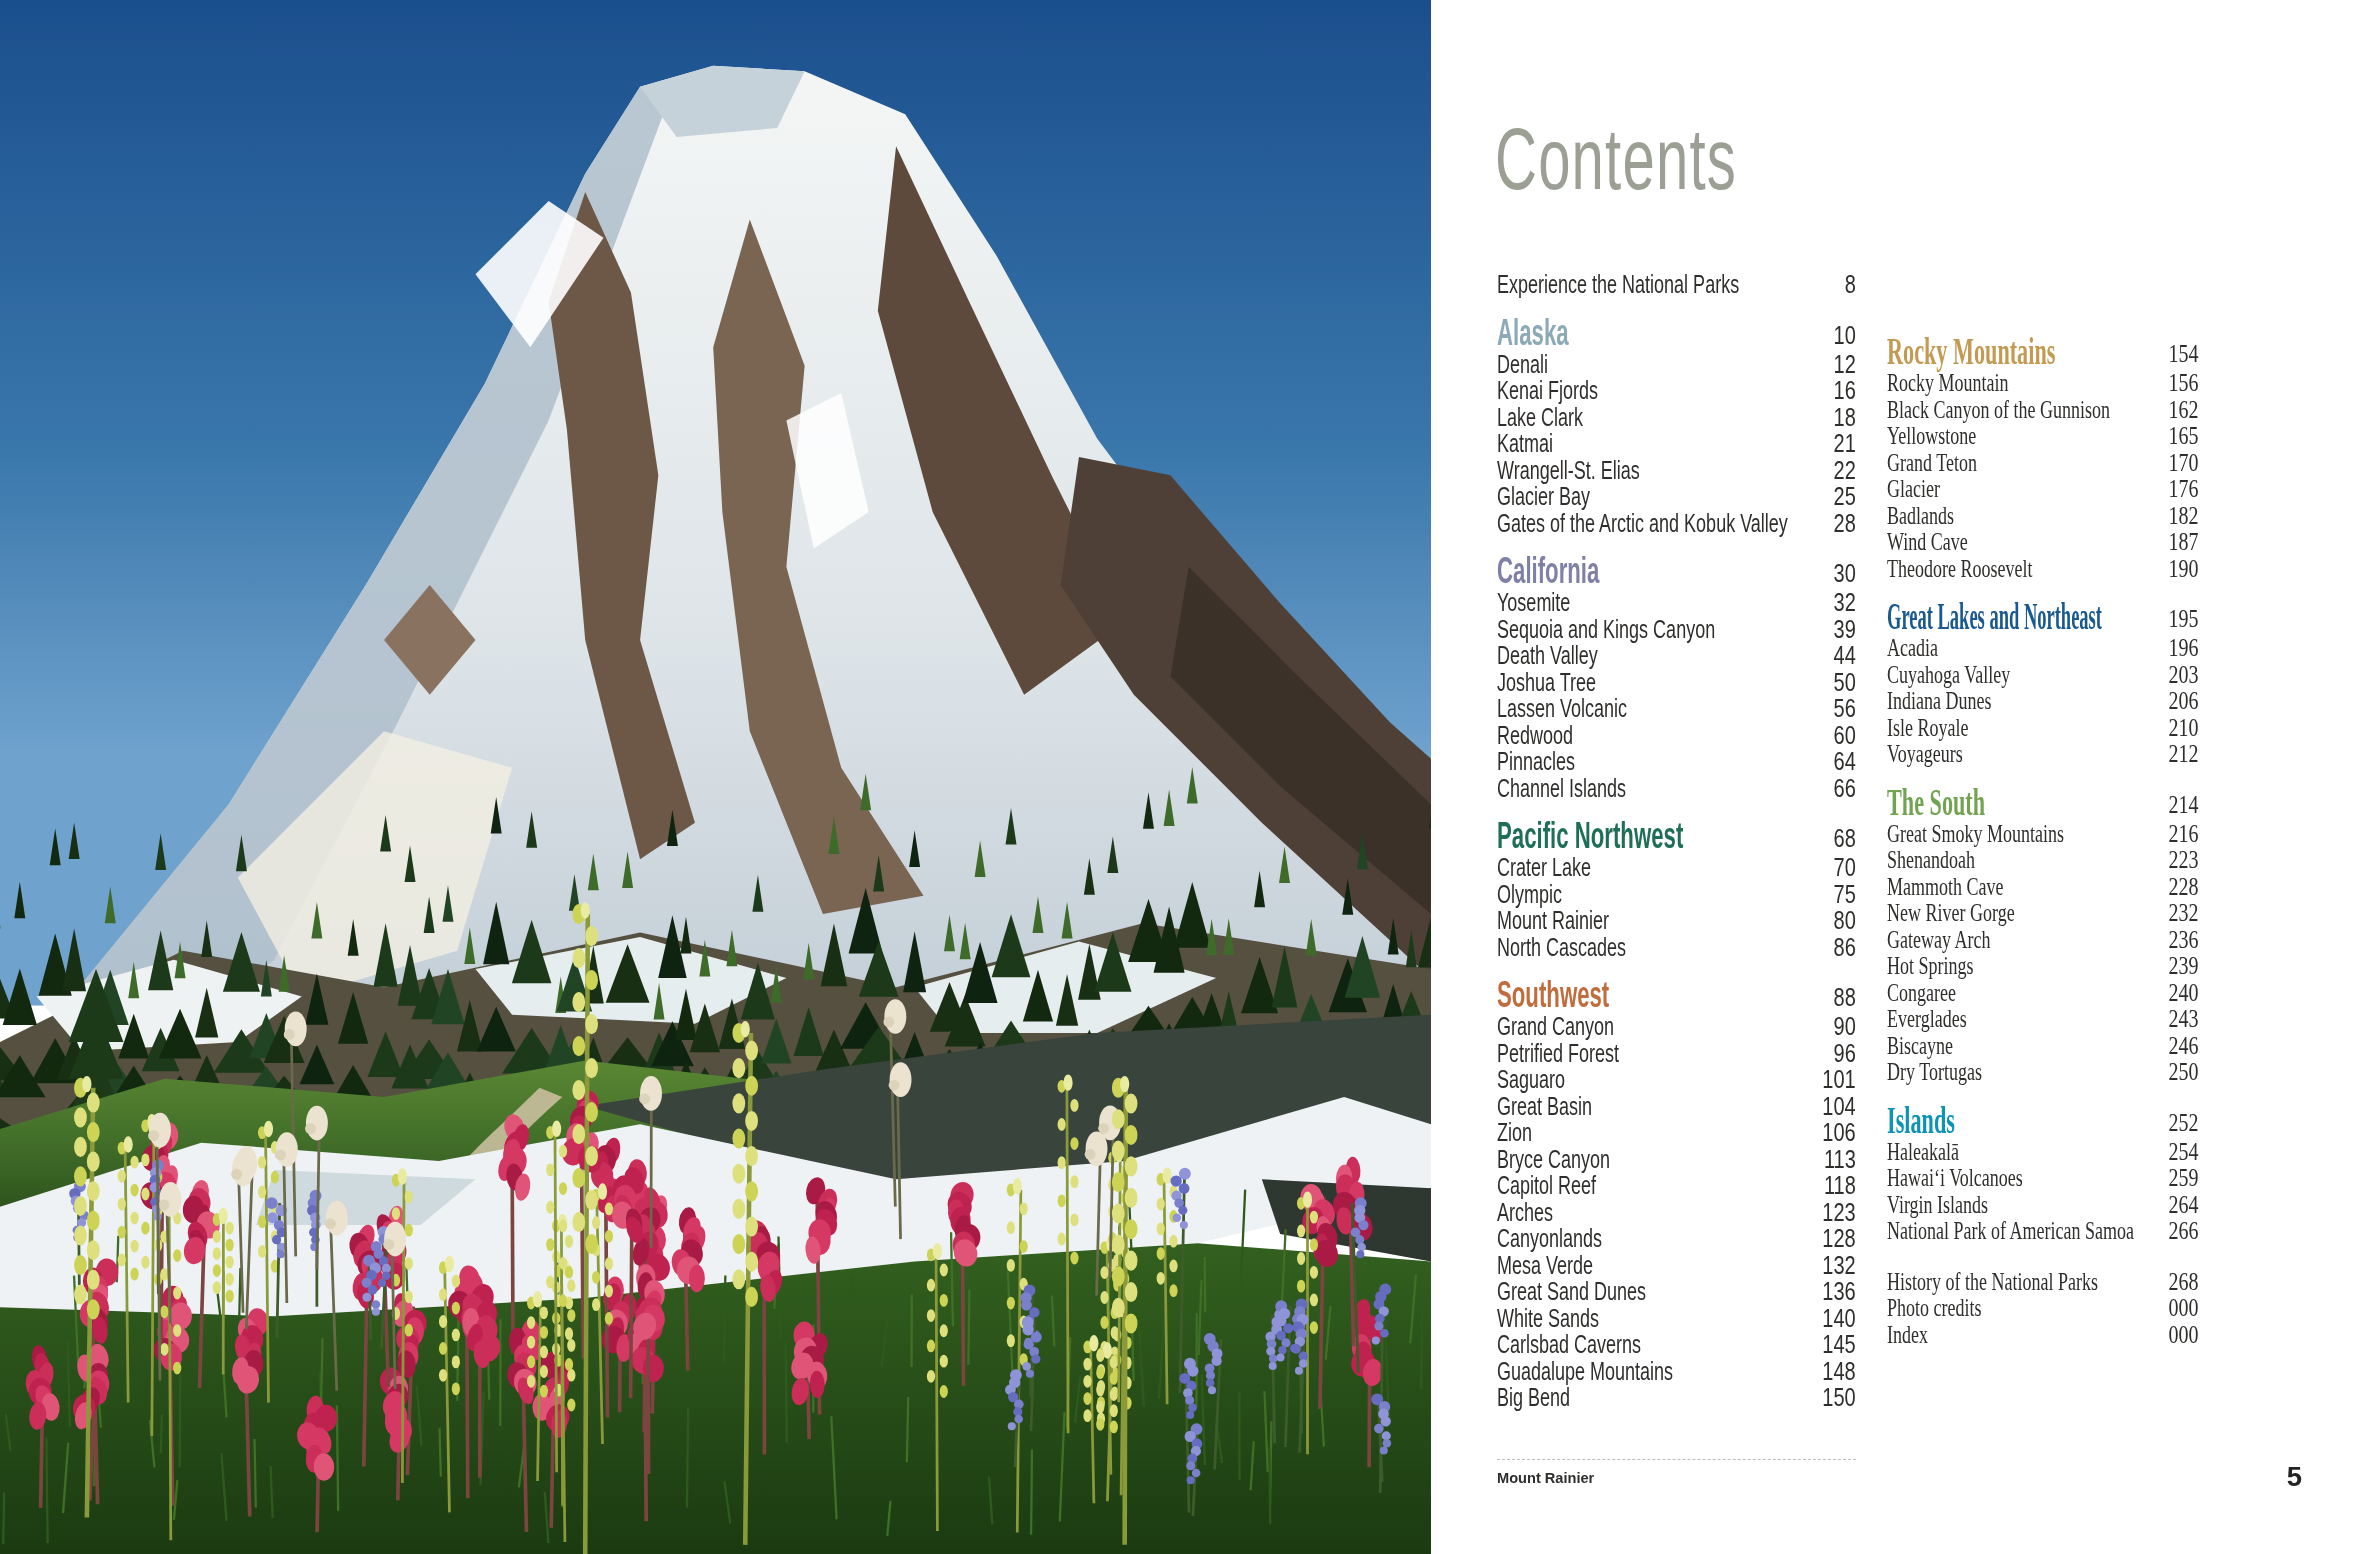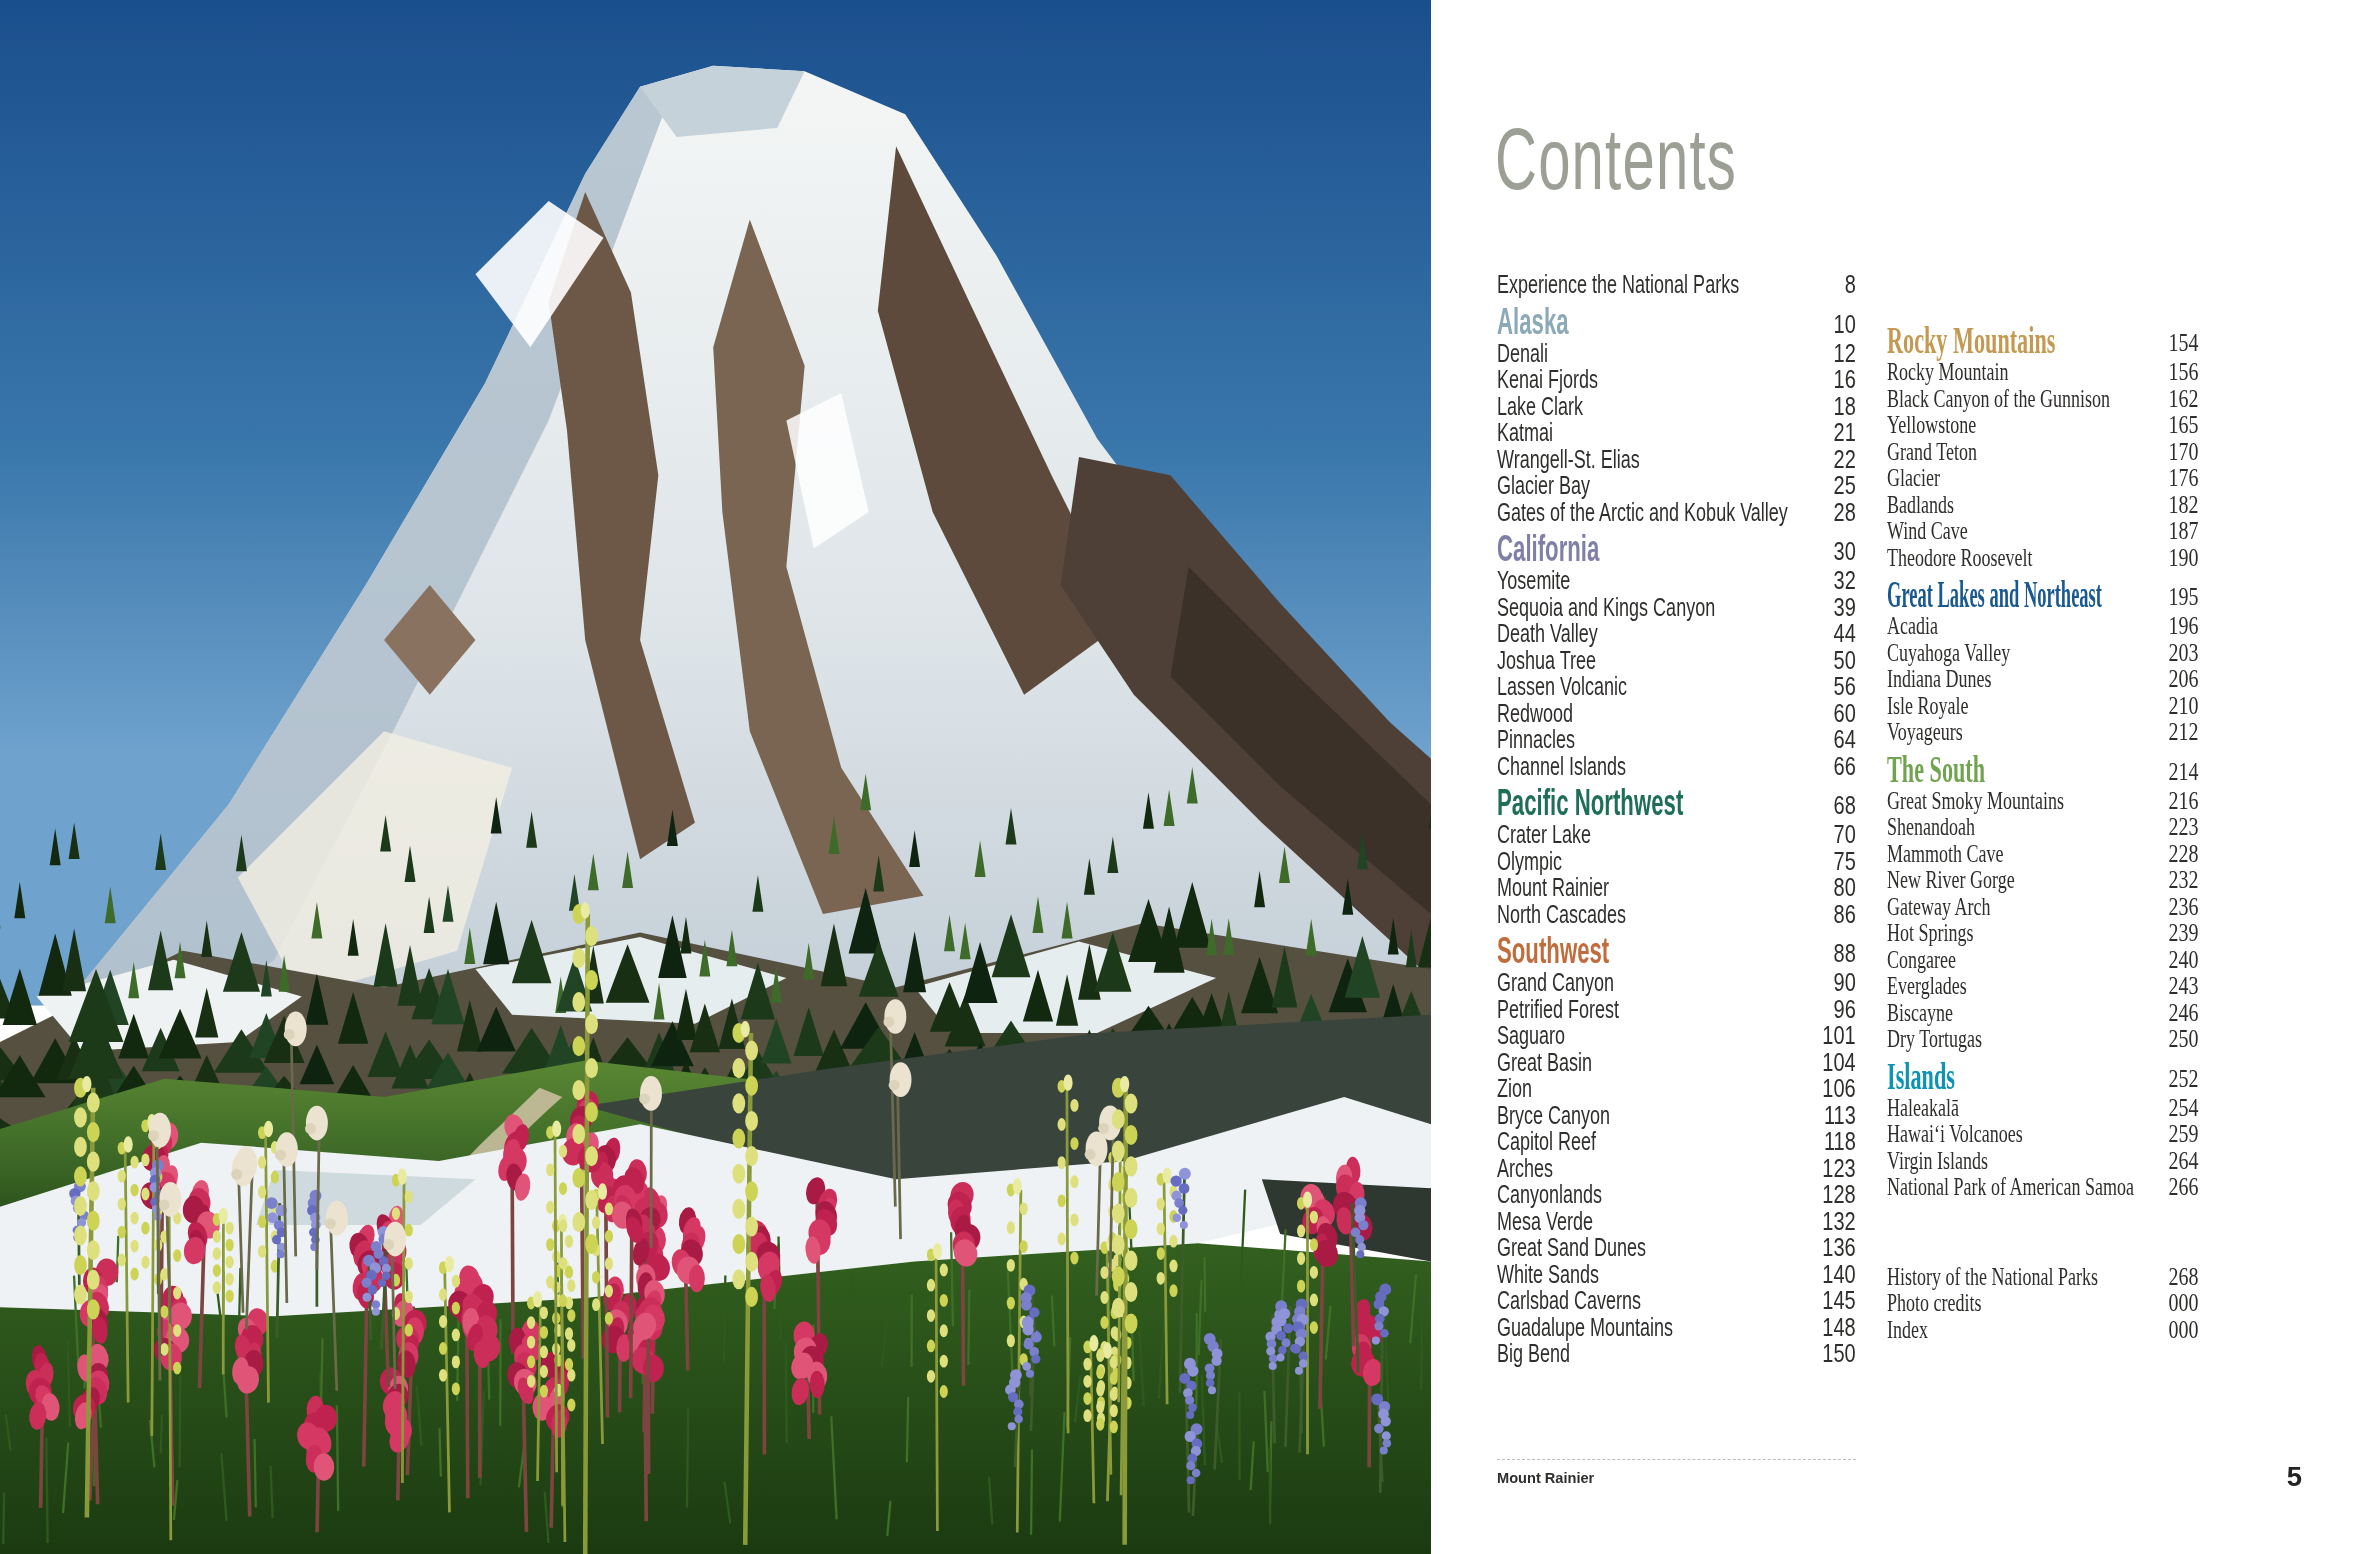--- a/index.html
+++ b/index.html
@@ -13,26 +13,26 @@
   .page-title{position:absolute;left:64px;top:108px;margin:0;font-size:88px;font-weight:400;
               letter-spacing:1.8px;white-space:nowrap;transform:scaleX(.66);transform-origin:0 0;}
   .col{position:absolute;top:0;}
   .col-left{left:66px;width:359px;padding-top:271px;}
   .col-right{left:456px;width:311px;padding-top:317px;font-family:Liberation Serif, serif;}
   .row{position:relative;height:26.5px;}
   .row .lbl{position:absolute;left:0;top:0;line-height:26.5px;font-size:25px;color:#2f2e2c;
             white-space:nowrap;transform:scaleX(.72);transform-origin:0 50%;}
   .row .num{position:absolute;right:0;top:0;line-height:26.5px;font-size:25px;color:#2f2e2c;
             white-space:nowrap;transform:scaleX(.8);transform-origin:100% 50%;}
-  .section{margin-top:5px;}
+  .section{margin-top:16px;}
   .row.hdr{height:37px;}
   .row.hdr .lbl{font-weight:bold;font-size:37px;line-height:38px;transform:scaleX(.60);}
   .row.hdr.hdr-long .lbl{transform:scaleX(.50);}
   .row.hdr .num{line-height:42px;}
-  .extras{margin-top:63px;}
+  .extras{margin-top:24px;}
   .footer-rule{position:absolute;left:66px;top:1459px;width:359px;height:0;
                border-top:1.8px dashed #bcbcbc;}
   .caption{position:absolute;left:66px;top:1470px;font-size:14.6px;font-weight:bold;color:#2f2e2c;}
   .pagenum{position:absolute;right:75px;top:1461px;font-size:27.4px;font-weight:bold;color:#232323;}
 </style>
 </head>
 <body>
 
 <div class="stage">
 

